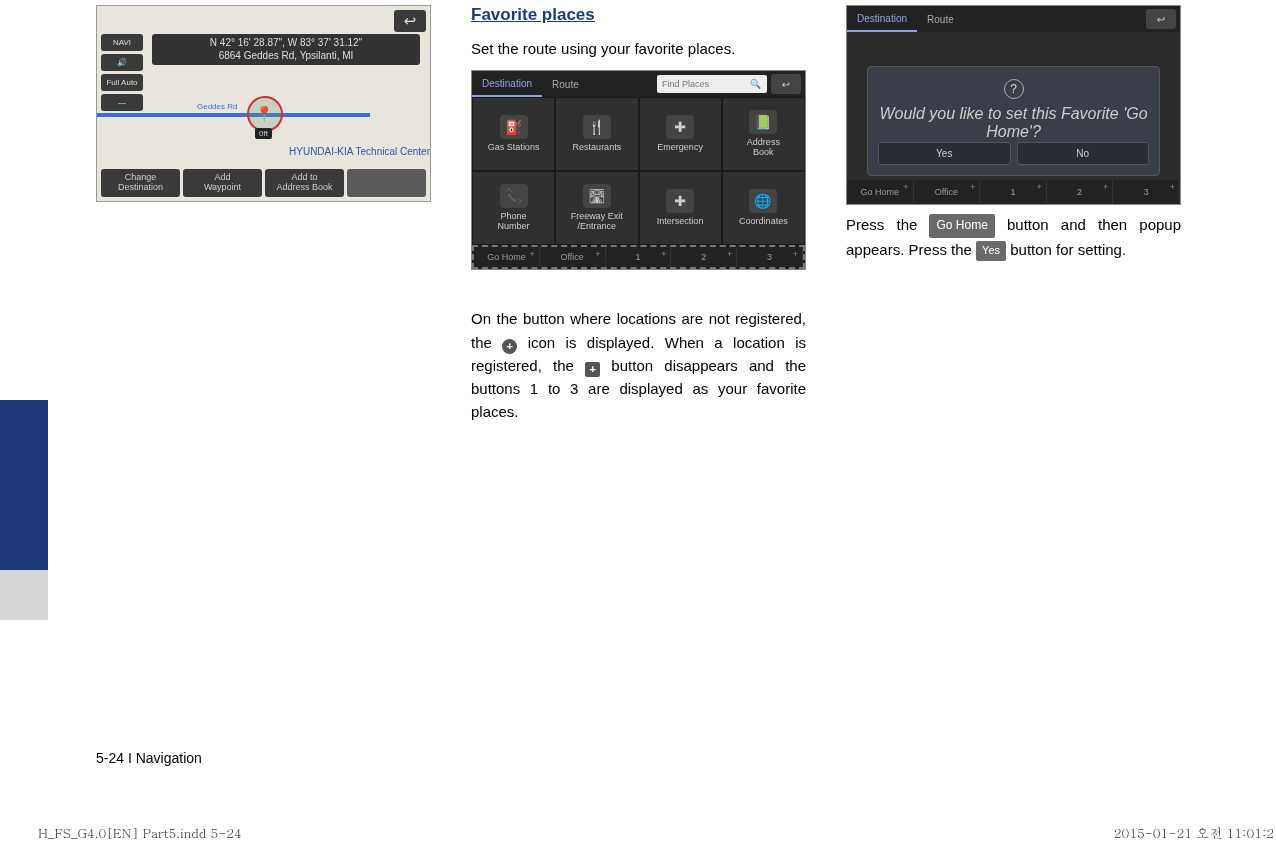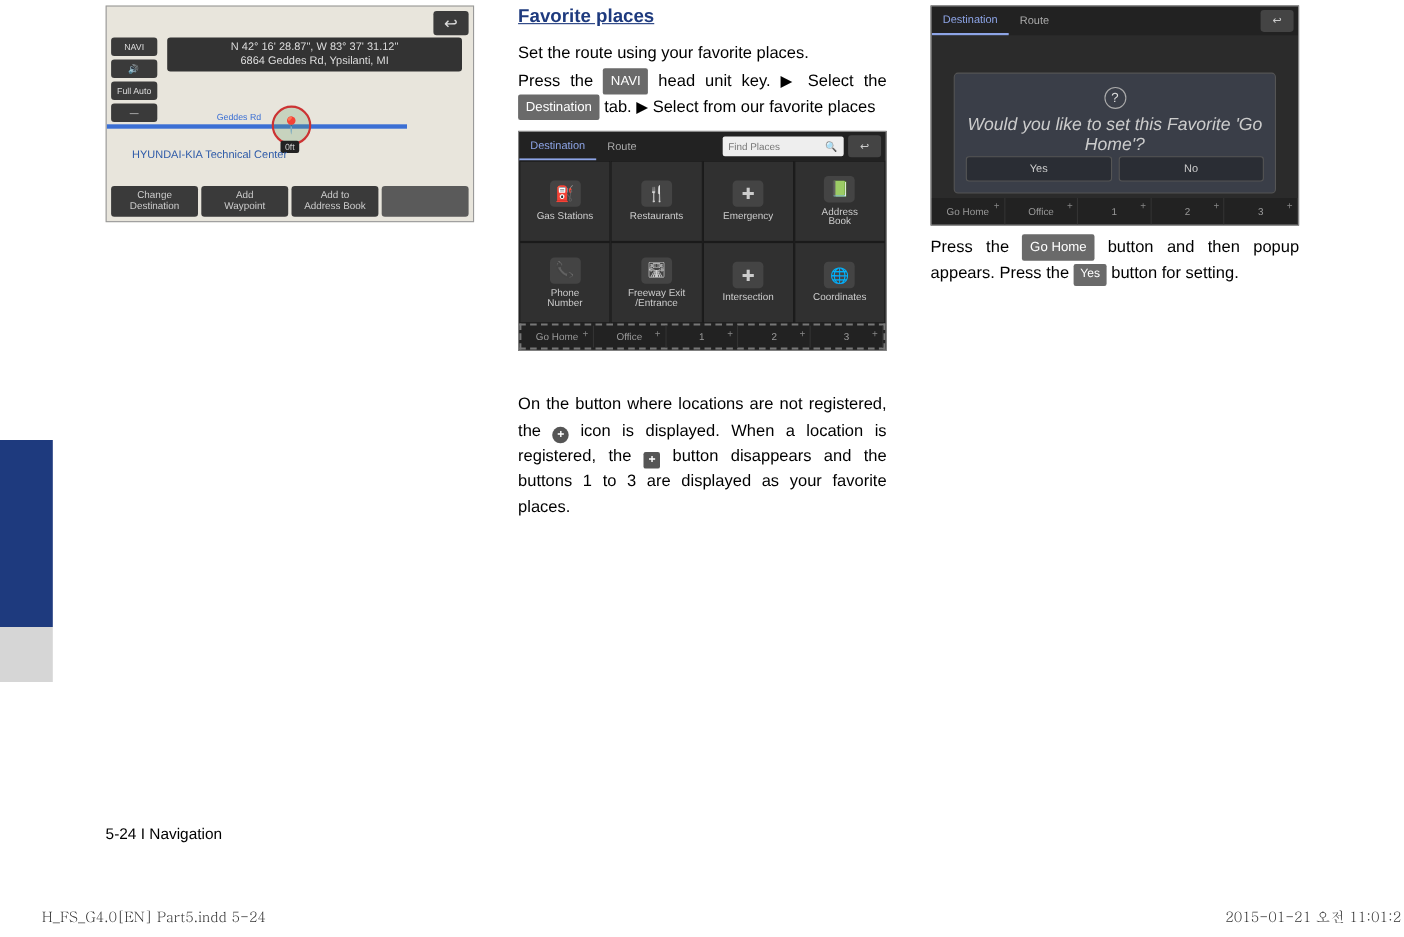--- a/index.html
+++ b/index.html
@@ -72,22 +72,22 @@
     position:absolute; left:0; right:60px; top:107px; height:4px;
     background:#3b6fd4;
   }
   .map-marker {
     position:absolute; left:150px; top:90px; width:36px; height:36px;
     border:2px solid #c33; border-radius:50%;
     display:flex;align-items:center;justify-content:center;
     background:rgba(100,160,100,.25);
   }
   .map-label {
-    position:absolute; top:130px; left:0; right:0;
-    text-align:left; color:#2d5aa8; font-size:10px;padding-left:23px;
+    position:absolute; top:140px; left:0; right:0;
+    text-align:right; color:#2d5aa8; font-size:10px;padding-left:23px;
   }
   .map-bottom-row {
     position:absolute; bottom:4px; left:4px; right:4px;
     display:flex; gap:3px;
   }
   .map-bottom-row .btn {
     flex:1; background:#3a3a3a; color:#ccc; font-size:9px;
     text-align:center; padding:4px 4px; border-radius:3px; line-height:1.1;
   }
   .map-bottom-row .btn:last-child { background:#5a5a5a; }
@@ -228,23 +228,20 @@
           <div class="btn" style="white-space:pre-line">Add to
 Address Book</div>
           <div class="btn"></div>
         </div>
       </div>
     </div>
 
     <div class="col">
       <div class="heading-blue">Favorite places</div>
       <p class="body-text" style="margin-top:12px">Set the route using your favorite places.</p>
-      <p class="body-text" style="margin-top:2px">
-        <span>Press the </span><span class="inline-btn">NAVI</span><span> head unit key. </span><span class="arrow">▶</span><span> Select the </span><span class="inline-btn">Destination</span><span> tab. </span><span class="arrow">▶</span><span> Select from our favorite places</span>
-      </p>
 
       <div class="dest-shot">
         <div class="dest-tabs">
           <div class="dest-tab active">Destination</div>
           <div class="dest-tab">Route</div>
           <div class="dest-search">
               <span>Find Places</span>
               <span style="margin-left:auto">🔍</span>
             </div>
           <div class="dest-back">↩</div>

